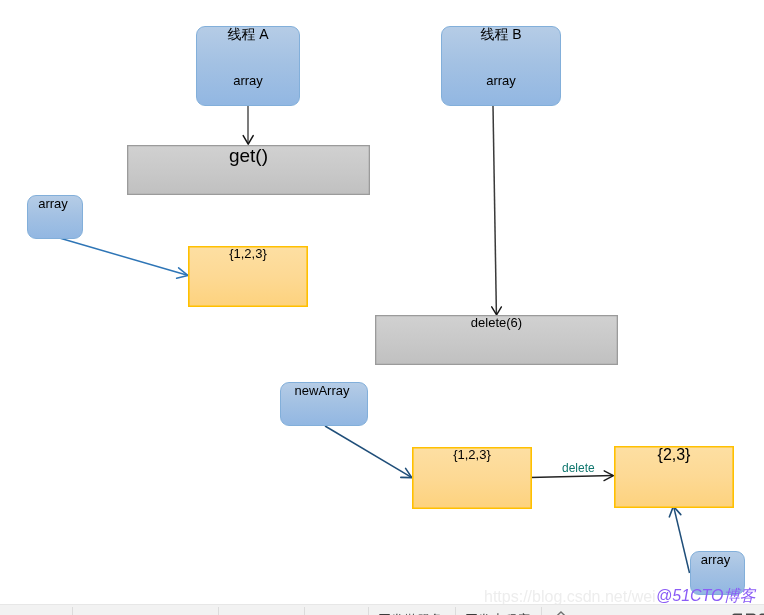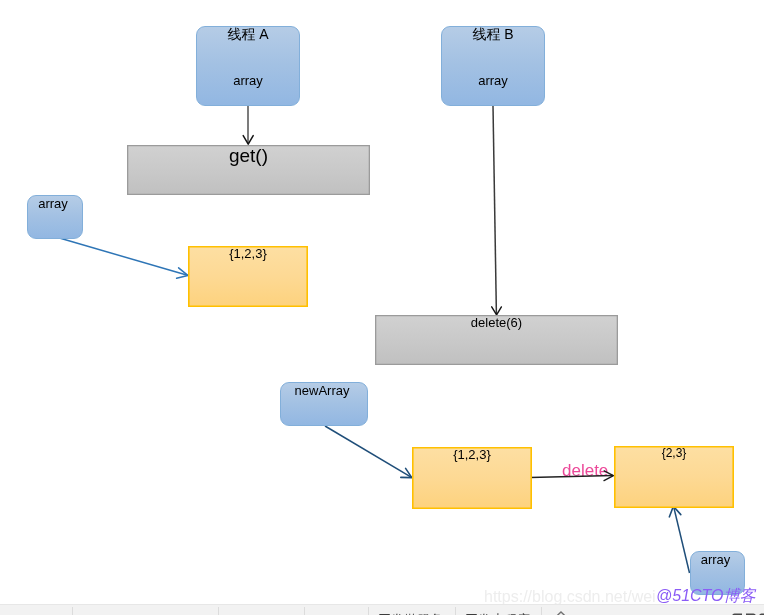--- a/index.html
+++ b/index.html
@@ -17,30 +17,30 @@
   .tb-div{position:absolute;top:2px;width:1px;height:9px;background:#DCDCDC;}
   .tb-txt{position:absolute;white-space:nowrap;font-size:13px;color:#3C3C3C;}
   #tb-t1{left:378px;top:6px;}
   #tb-t2{left:465px;top:6px;}
   #tb-expand{position:absolute;left:731px;top:7px;}
   #tb-expand2{position:absolute;left:758px;top:7px;}
   #tb-home{position:absolute;left:550px;top:3px;}
 
   
   #n-thread-a{left:196px;top:26px;width:104px;height:80px;}
-  #n-thread-b{left:441px;top:26px;width:104px;height:80px;}
+  #n-thread-b{left:441px;top:26px;width:120px;height:80px;}
   #n-get{left:127px;top:145px;width:243px;height:50px;font-size:19px;}
   #n-delete{left:375px;top:315px;width:243px;height:50px;font-size:13px;}
   #n-array-left{left:27px;top:195px;width:56px;height:44px;font-size:13px;padding-right:4px;}
   #n-newarray{left:280px;top:382px;width:88px;height:44px;font-size:13px;padding-right:4px;}
   #n-array-bottom{left:690px;top:551px;width:55px;height:44px;font-size:13px;padding-right:4px;}
   #n-arr-top{left:188px;top:246px;width:120px;height:61px;font-size:13px;padding-bottom:3px;}
   #n-arr-mid{left:412px;top:447px;width:120px;height:62px;font-size:13px;padding-bottom:3px;}
-  #n-arr-right{left:614px;top:446px;width:120px;height:62px;font-size:12px;padding-bottom:3px;}
-  #lbl-delete{position:absolute;left:562px;top:461px;font-size:17px;color:#ec4899;}
+  #n-arr-right{left:614px;top:446px;width:120px;height:62px;font-size:16px;padding-bottom:3px;}
+  #lbl-delete{position:absolute;left:562px;top:461px;font-size:12px;color:#0f766e;}
 
   .stack{width:100%;}
   .stack .l1{font-size:14px;line-height:1;margin-bottom:33px;}
   .stack .l2{font-size:13px;line-height:1;}
 
   #wm-url{left:484px;top:588px;font-size:16px;color:#EDEDED;}
   #wm-site{left:656px;top:586px;font-size:16px;color:#8b5cf6;font-style:italic;}
 </style>
 </head>
 <body>

